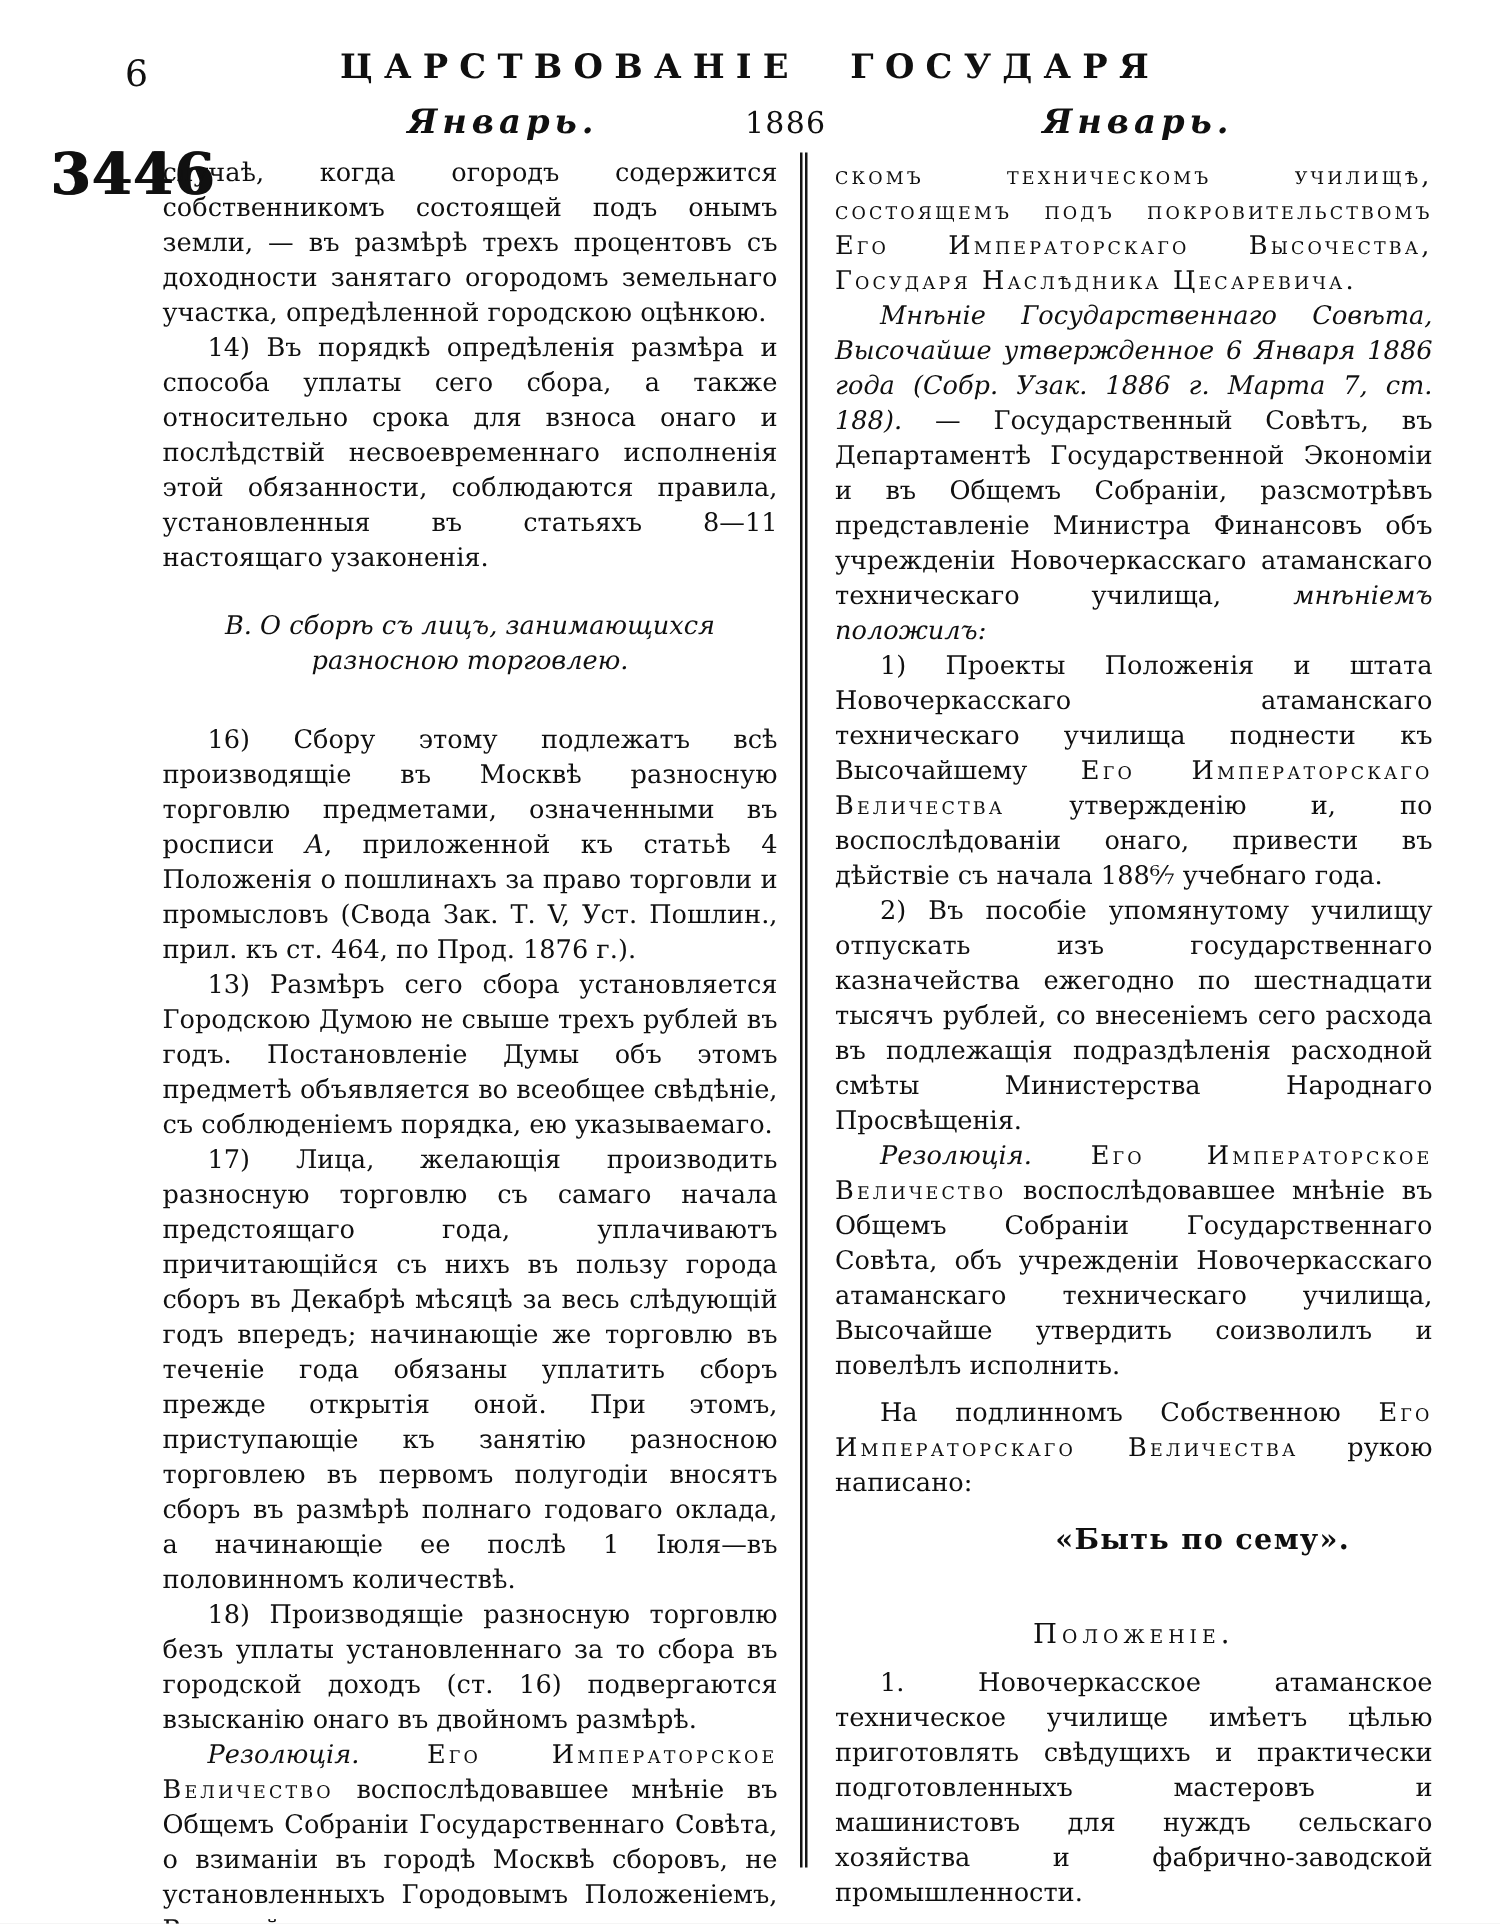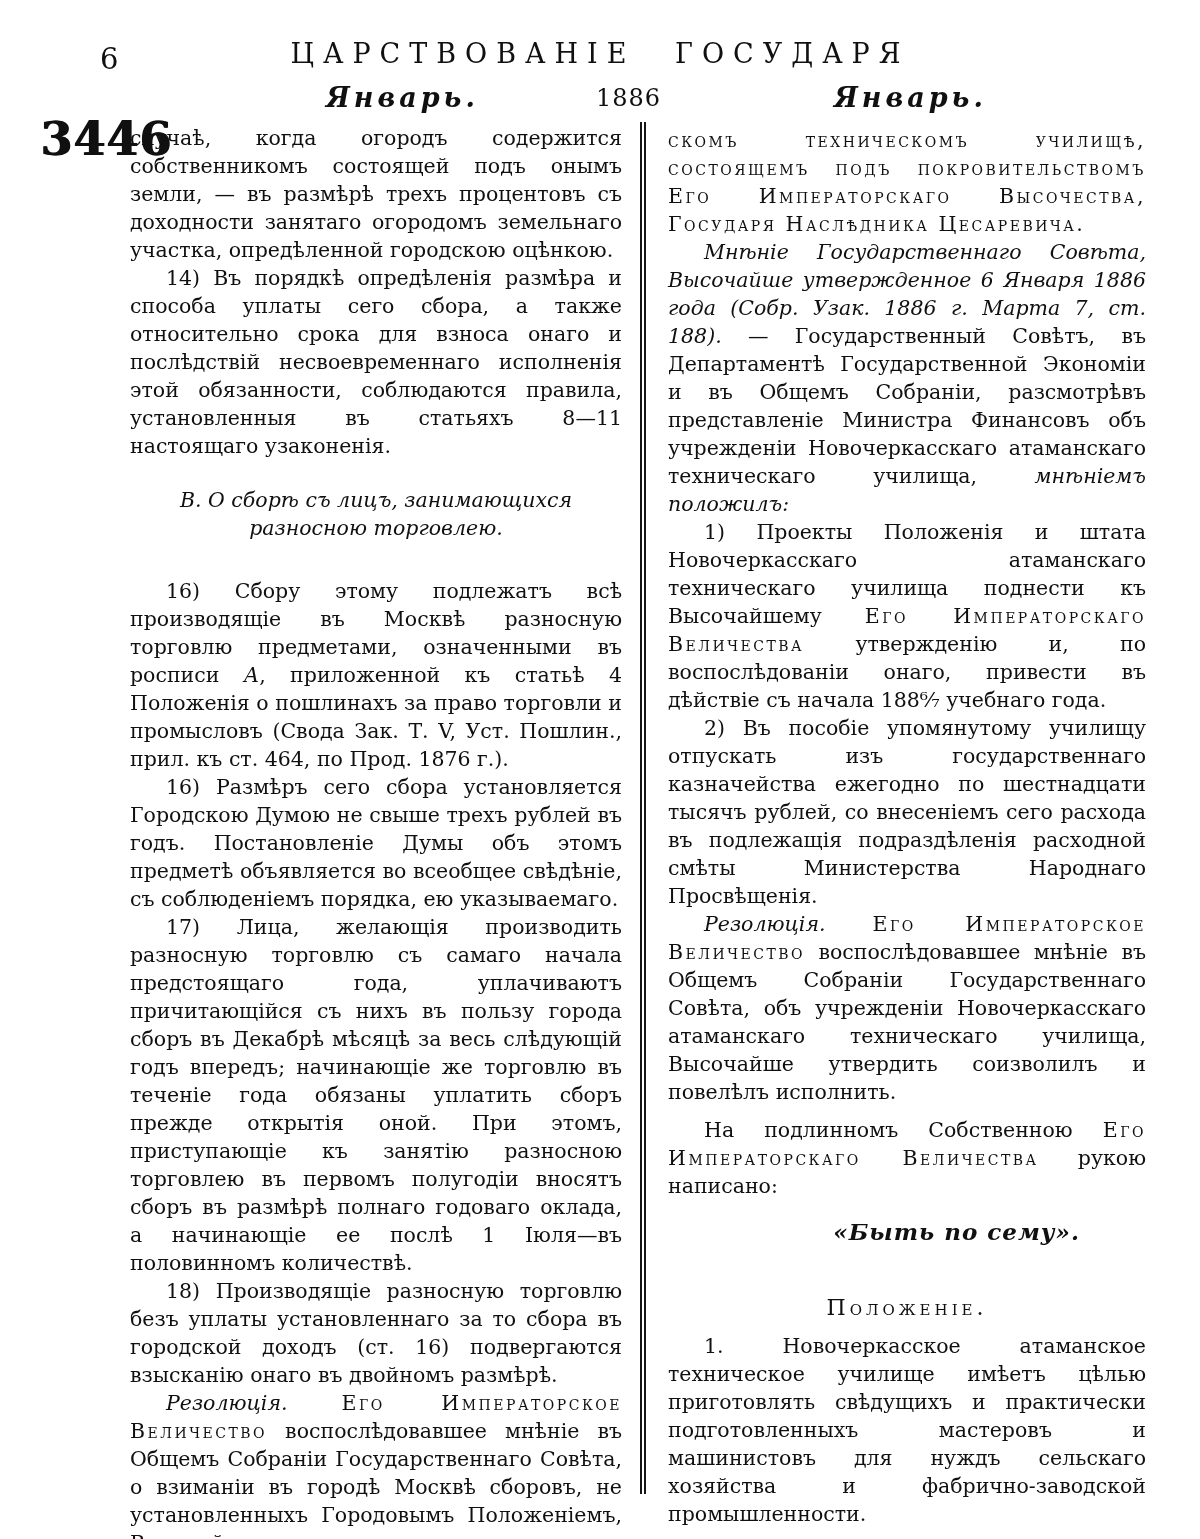--- a/index.html
+++ b/index.html
@@ -9,21 +9,21 @@
     margin:0 auto;
     background:#ffffff;
     color:#101010;
     font-family:"DejaVu Serif","Liberation Serif",serif;
     overflow:hidden;
   }
   
   .page-num{position:absolute;left:100px;top:42px;font-size:29px;}
   .main-title{
     position:absolute;left:0;top:38px;width:100%;
-    text-align:center;font-size:27px;font-weight:normal;
+    text-align:center;font-size:27px;font-weight:bold;
     letter-spacing:9px;word-spacing:22px;white-space:nowrap;
   }
   .month-left{position:absolute;left:326px;top:82px;font-size:27px;font-style:italic;font-weight:bold;letter-spacing:4px;}
   .year{position:absolute;left:596px;top:84px;font-size:24px;letter-spacing:1px;text-align:right;}
   .month-right{position:absolute;left:834px;top:82px;font-size:27px;font-style:italic;font-weight:bold;letter-spacing:4px;}
   
   .margin-num{
     position:absolute;left:40px;top:112px;
     font-size:46px;font-weight:bold;letter-spacing:1px;
     text-shadow:1.3px 0 0 currentColor;
@@ -35,21 +35,21 @@
   }
   
   #left-col{position:absolute;left:130px;top:124px;width:492px;}
   #right-col{position:absolute;left:668px;top:126px;width:478px;}
   .col{font-size:20.5px;line-height:28px;}
   .blk{margin:0;text-align:justify;text-indent:36px;}
   .blk.noindent{text-indent:0;}
   .heading{text-align:center;font-style:italic;text-indent:0;margin:26px 20px 35px 20px;}
   .signature{
     text-align:right;padding-right:66px;margin-top:18px;text-indent:0;
-    font-size:23px;font-weight:bold;font-style:italic;letter-spacing:1px;
+    font-size:23px;font-weight:bold;letter-spacing:1px;
   }
   .center_heading{
     text-align:center;margin-top:48px;text-indent:0;
     font-variant:small-caps;letter-spacing:4px;font-size:22px;
   }
   .gap_before{margin-top:10px;}
   
   .r-n{}
   .r-i{font-style:italic;}
   .r-sc{font-variant:small-caps;letter-spacing:2.5px;}
@@ -66,21 +66,21 @@
 
   <div class="margin-num">3446</div>
 
   <div class="divider"></div>
 
   <div id="left-col" class="col">
       <p class="blk para noindent"><span class="r-n">случаѣ, когда огородъ содержится собственникомъ состоящей подъ онымъ земли, — въ размѣрѣ трехъ процентовъ съ доходности занятаго огородомъ земельнаго участка, опредѣленной городскою оцѣнкою.</span></p>
       <p class="blk para"><span class="r-n">14) Въ порядкѣ опредѣленія размѣра и способа уплаты сего сбора, а также относительно срока для взноса онаго и послѣдствій несвоевременнаго исполненія этой обязанности, соблюдаются правила, установленныя въ статьяхъ 8—11 настоящаго узаконенія.</span></p>
       <p class="blk heading"><span class="r-i">В. О сборѣ съ лицъ, занимающихся разносною торговлею.</span></p>
       <p class="blk para"><span class="r-n">16) Сбору этому подлежатъ всѣ производящіе въ Москвѣ разносную торговлю предметами, означенными въ росписи </span><span class="r-i">А</span><span class="r-n">, приложенной къ статьѣ 4 Положенія о пошлинахъ за право торговли и промысловъ (Свода Зак. Т. V, Уст. Пошлин., прил. къ ст. 464, по Прод. 1876 г.).</span></p>
-      <p class="blk para"><span class="r-n">16) Размѣръ сего сбора установляется Городскою Думою не свыше трехъ рублей въ годъ. Постановленіе Думы объ этомъ предметѣ объявляется во всеобщее свѣдѣніе, съ соблюденіемъ порядка, ею указываемаго.</span></p>
+      <p class="blk para"><span class="r-n">13) Размѣръ сего сбора установляется Городскою Думою не свыше трехъ рублей въ годъ. Постановленіе Думы объ этомъ предметѣ объявляется во всеобщее свѣдѣніе, съ соблюденіемъ порядка, ею указываемаго.</span></p>
       <p class="blk para"><span class="r-n">17) Лица, желающія производить разносную торговлю съ самаго начала предстоящаго года, уплачиваютъ причитающійся съ нихъ въ пользу города сборъ въ Декабрѣ мѣсяцѣ за весь слѣдующій годъ впередъ; начинающіе же торговлю въ теченіе года обязаны уплатить сборъ прежде открытія оной. При этомъ, приступающіе къ занятію разносною торговлею въ первомъ полугодіи вносятъ сборъ въ размѣрѣ полнаго годоваго оклада, а начинающіе ее послѣ 1 Іюля—въ половинномъ количествѣ.</span></p>
       <p class="blk para"><span class="r-n">18) Производящіе разносную торговлю безъ уплаты установленнаго за то сбора въ городской доходъ (ст. 16) подвергаются взысканію онаго въ двойномъ размѣрѣ.</span></p>
       <p class="blk para"><span class="r-i">Резолюція.</span><span class="r-n"> </span><span class="r-sc">Его Императорское Величество</span><span class="r-n"> воспослѣдовавшее мнѣніе въ Общемъ Собраніи Государственнаго Совѣта, о взиманіи въ городѣ Москвѣ сборовъ, не установленныхъ Городовымъ Положеніемъ, Высочайше утвердить соизволилъ и повелѣлъ исполнить.</span></p>
     </div>
   <div id="right-col" class="col">
       <p class="blk para noindent"><span class="r-sc">скомъ техническомъ училищѣ, состоящемъ подъ покровительствомъ Его Императорскаго Высочества, Государя Наслѣдника Цесаревича.</span></p>
       <p class="blk para"><span class="r-i">Мнѣніе Государственнаго Совѣта, Высочайше утвержденное 6 Января 1886 года (Собр. Узак. 1886 г. Марта 7, ст. 188).</span><span class="r-n"> — Государственный Совѣтъ, въ Департаментѣ Государственной Экономіи и въ Общемъ Собраніи, разсмотрѣвъ представленіе Министра Финансовъ объ учрежденіи Новочеркасскаго атаманскаго техническаго училища, </span><span class="r-i">мнѣніемъ положилъ:</span></p>
       <p class="blk para"><span class="r-n">1) Проекты Положенія и штата Новочеркасскаго атаманскаго техническаго училища поднести къ Высочайшему </span><span class="r-sc">Его Императорскаго Величества</span><span class="r-n"> утвержденію и, по воспослѣдованіи онаго, привести въ дѣйствіе съ начала 188⁶⁄₇ учебнаго года.</span></p>
       <p class="blk para"><span class="r-n">2) Въ пособіе упомянутому училищу отпускать изъ государственнаго казначейства ежегодно по шестнадцати тысячъ рублей, со внесеніемъ сего расхода въ подлежащія подраздѣленія расходной смѣты Министерства Народнаго Просвѣщенія.</span></p>
       <p class="blk para"><span class="r-i">Резолюція.</span><span class="r-n"> </span><span class="r-sc">Его Императорское Величество</span><span class="r-n"> воспослѣдовавшее мнѣніе въ Общемъ Собраніи Государственнаго Совѣта, объ учрежденіи Новочеркасскаго атаманскаго техническаго училища, Высочайше утвердить соизволилъ и повелѣлъ исполнить.</span></p>

